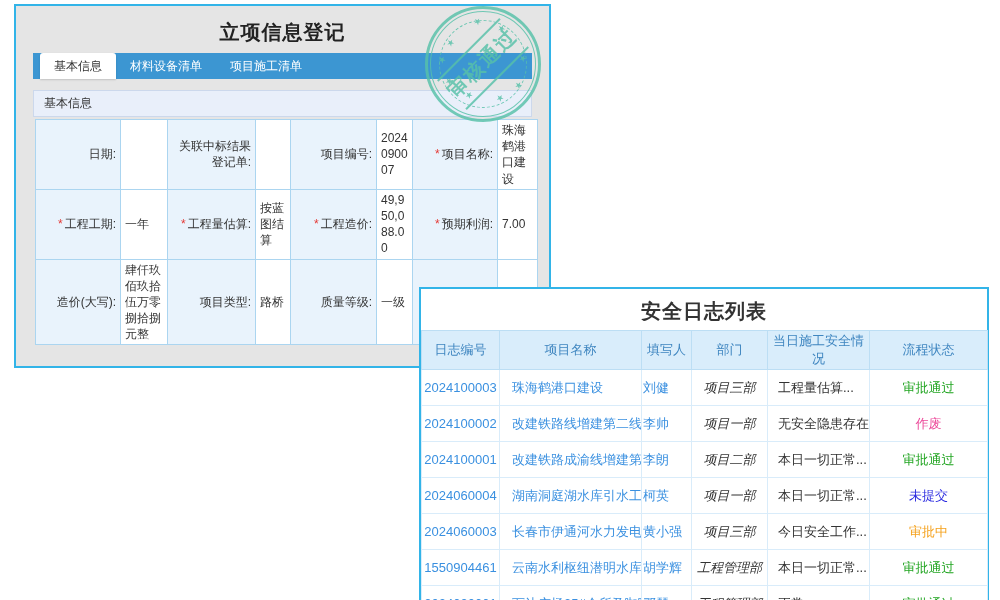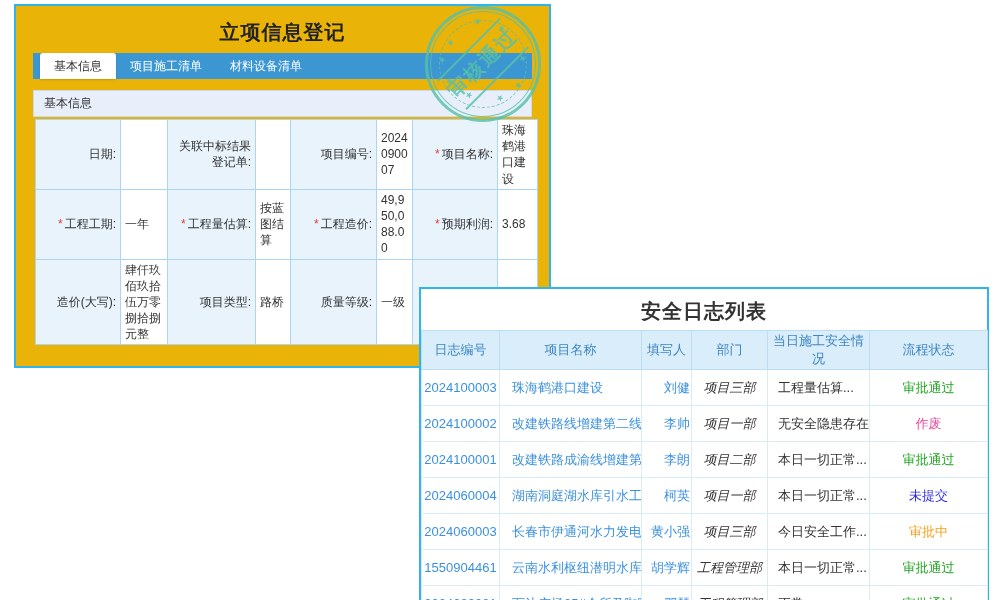--- a/index.html
+++ b/index.html
@@ -3,21 +3,21 @@
 <meta charset="utf-8">
 <style>
   html,body{margin:0;padding:0;}
   body{
     width:1000px;height:600px;position:relative;background:#fff;
     font-family:"Liberation Sans","DejaVu Sans",sans-serif;overflow:hidden;
   }
   
   .panel1{
     position:absolute;left:14px;top:4px;width:537px;height:364px;
-    background:#eab308;border:2px solid #32b4e8;box-sizing:border-box;z-index:1;
+    background:#e5e5e5;border:2px solid #32b4e8;box-sizing:border-box;z-index:1;
   }
   .panel1-title{
     text-align:center;font-size:20px;font-weight:bold;color:#222;
     margin-top:13px;letter-spacing:1px;
   }
   .tabbar{
     position:absolute;left:17px;right:17px;top:47px;height:26px;
     background:#3c96d2;display:flex;align-items:stretch;
   }
   .tab{
@@ -71,36 +71,36 @@
   table.log th{
     background:#d9edfb;color:#3f86c0;font-size:13px;font-weight:normal;
     height:30px;border:1px solid #bcdef4;text-align:center;
   }
   table.log td{
     height:33px;font-size:13px;color:#333;border:1px solid #d9ecfa;
     overflow:hidden;white-space:nowrap;text-overflow:clip;
   }
   td.c-id{text-align:center;}
   td.c-proj{text-align:left;padding-left:12px;}
-  td.c-writer{text-align:right;}
+  td.c-writer{text-align:left;}
   td.c-dept{text-align:center;font-style:italic;}
   td.c-sit{text-align:left;padding-left:10px;}
   td.c-flow{text-align:center;}
   .link{color:#3a90e0;cursor:pointer;}
 </style>
 </head>
 <body>
 
 <div class="panel1">
   <div class="panel1-title">立项信息登记</div>
 
   <div class="tabbar">
     <div class="tab active">基本信息</div>
+    <div class="tab">材料设备清单</div>
     <div class="tab">项目施工清单</div>
-    <div class="tab">材料设备清单</div>
   </div>
 
   <div class="section-hd">基本信息</div>
 
   <table class="form">
     <colgroup>
       <col style="width:85px">
         <col style="width:47px">
         <col style="width:88px">
         <col style="width:35px">
@@ -121,21 +121,21 @@
       <td class="val">珠海鹤港口建设</td>
     </tr>
     <tr style="height:44px">
       <td class="lbl"><span class="req">*</span><span>工程工期:</span></td>
       <td class="val">一年</td>
       <td class="lbl"><span class="req">*</span><span>工程量估算:</span></td>
       <td class="val">按蓝图结算</td>
       <td class="lbl"><span class="req">*</span><span>工程造价:</span></td>
       <td class="val">49,950,088.00</td>
       <td class="lbl"><span class="req">*</span><span>预期利润:</span></td>
-      <td class="val">3.68</td>
+      <td class="val">7.00</td>
     </tr>
     <tr style="height:79px">
       <td class="lbl"><span class="req"></span><span>造价(大写):</span></td>
       <td class="val">肆仟玖佰玖拾伍万零捌拾捌元整</td>
       <td class="lbl"><span class="req"></span><span>项目类型:</span></td>
       <td class="val">路桥</td>
       <td class="lbl"><span class="req"></span><span>质量等级:</span></td>
       <td class="val">一级</td>
       <td class="lbl"><span></span></td>
       <td class="val"></td>

